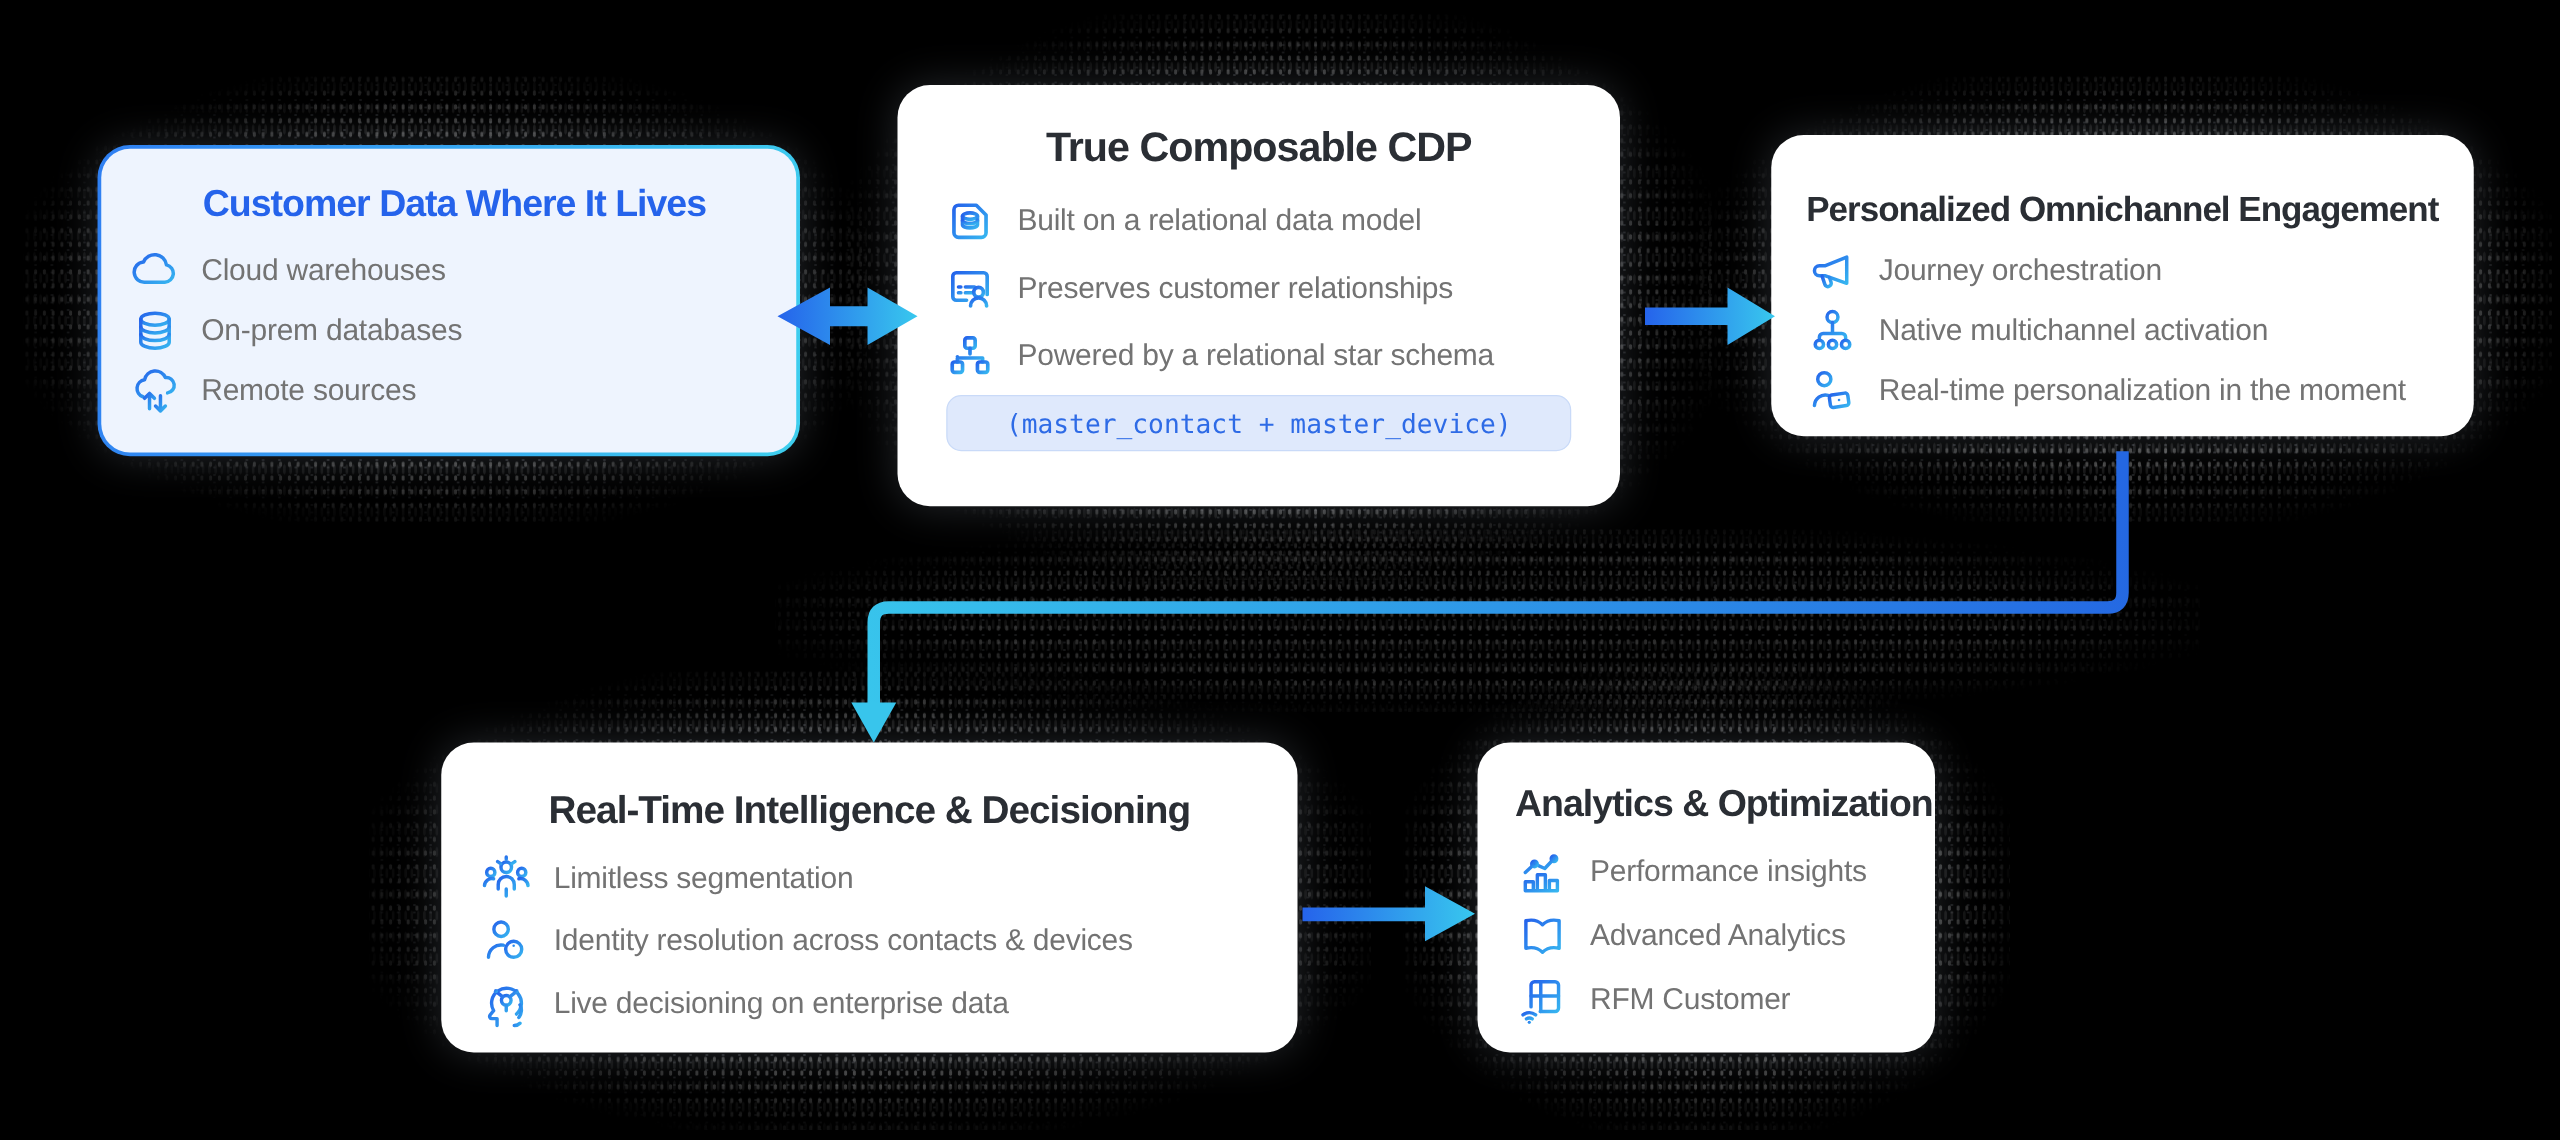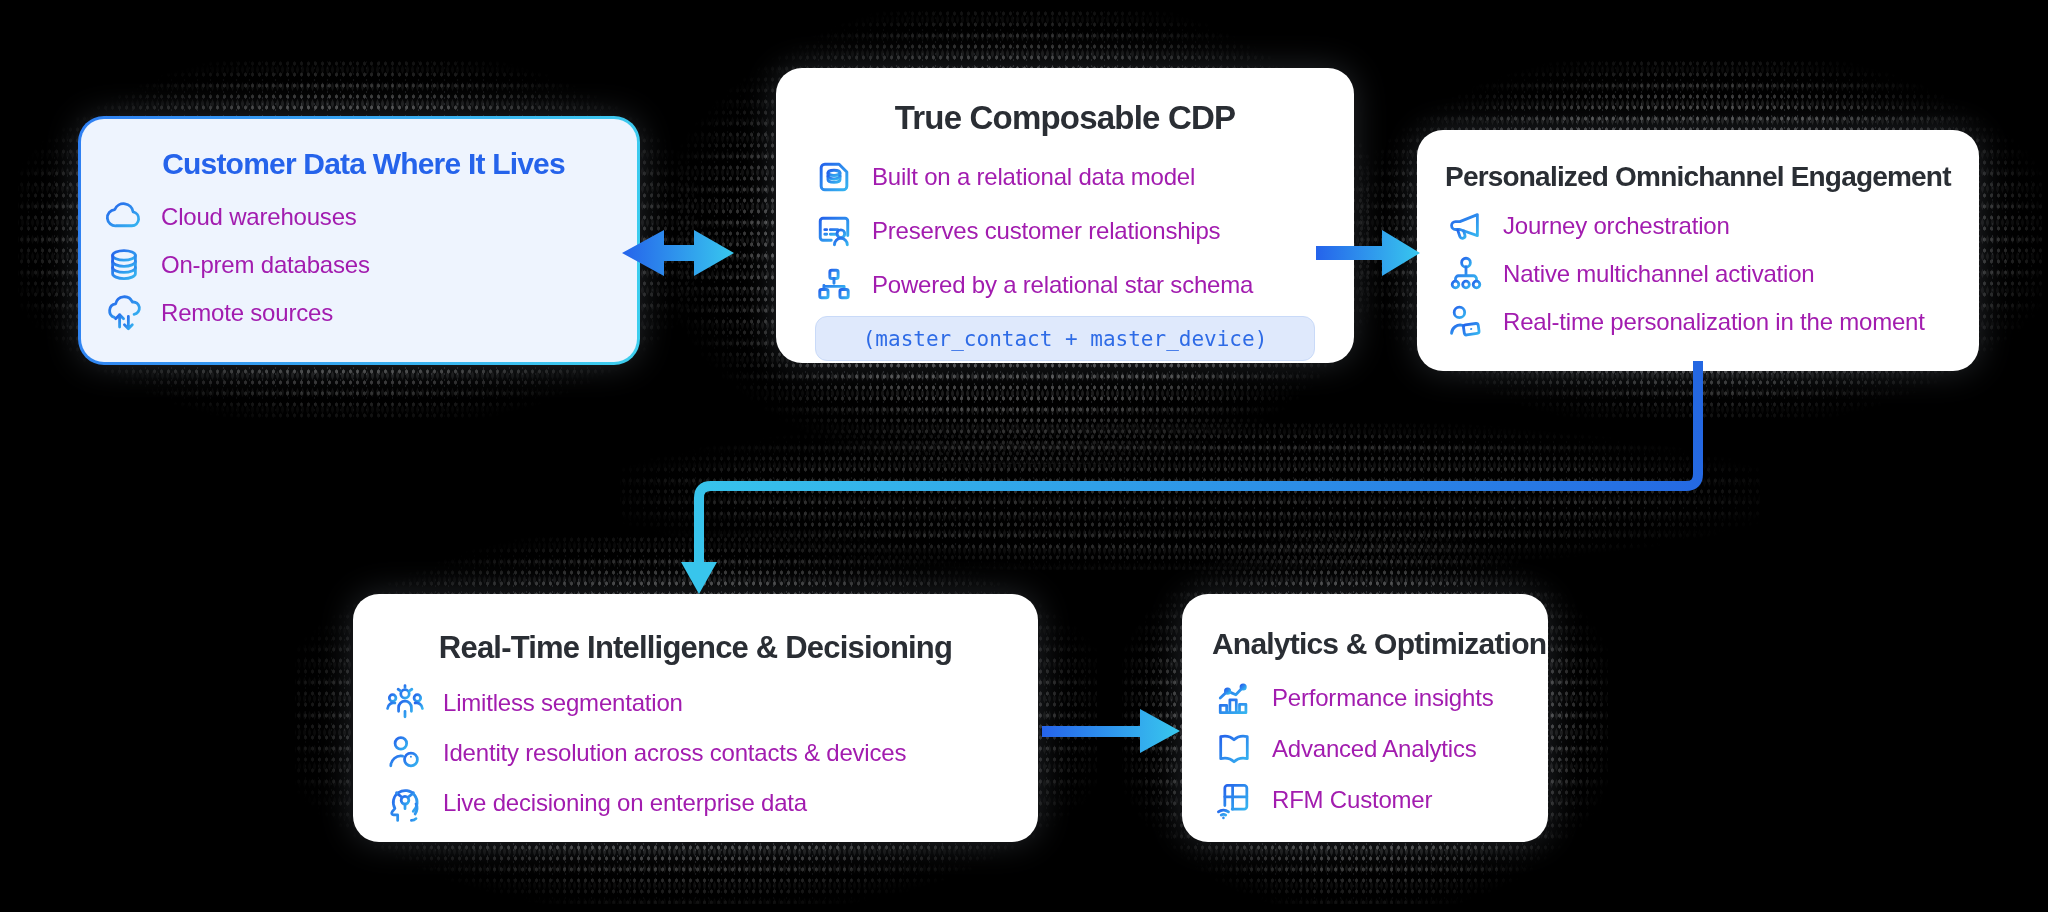--- a/index.html
+++ b/index.html
@@ -19,21 +19,21 @@
   .card{position:absolute;z-index:2;background:#fff;border-radius:26px;
         box-shadow:0 0 34px rgba(170,180,200,.22);}
   .card-border{position:absolute;z-index:2;border-radius:26px;padding:3px;
         background:linear-gradient(100deg,#2f7ff2,#3ecfee);
         box-shadow:0 0 34px rgba(170,180,200,.22);}
   .card-inner{width:100%;height:100%;border-radius:23px;background:#eef4fe;box-sizing:border-box;}
   .title{font-weight:700;letter-spacing:-.8px;color:#2a2e34;margin:0;}
   .title.blue{color:#2563eb;}
   .rows{display:flex;flex-direction:column;}
   .row{display:flex;align-items:center;gap:16px;}
-  .row .txt{font-size:24px;color:#a21caf;letter-spacing:-.2px;white-space:nowrap;}
+  .row .txt{font-size:24px;color:#737373;letter-spacing:-.2px;white-space:nowrap;}
   .icon{flex:0 0 auto;display:block;}
   
   .chip{background:#dfe9fc;border:1px solid #c9daf8;border-radius:12px;height:43px;
         display:flex;align-items:center;justify-content:center;
         font-family:"DejaVu Sans Mono","Liberation Mono",monospace;
         font-size:21px;color:#2e6be6;}
   svg.connectors{position:absolute;left:0;top:0;z-index:3;pointer-events:none;}
 </style>
 </head>
 <body>
@@ -108,21 +108,21 @@
             <path d="M13 29 A8 8 0 0 1 14.5 13.5 A10 10 0 0 1 33.5 11.5 A7 7 0 0 1 35.5 25.5"></path>
             <path d="M19 40 V26 M14.5 30.5 L19 26 l4.5 4.5"></path>
             <path d="M29 28 V42 M24.5 37.5 L29 42 l4.5-4.5"></path>
           </svg>
           <span class="txt">Remote sources</span>
         </div>
       </div>
     </div>
   </div>
 
-  <div class="card" style="left:776px;top:68px;width:578px;height:295px;padding:30px 0 0 0;box-sizing:border-box;">
+  <div class="card" style="left:718px;top:68px;width:578px;height:337px;padding:30px 0 0 0;box-sizing:border-box;">
     <h2 class="title" style="font-size:33px;text-align:center;line-height:40px;">True Composable CDP</h2>
     <div class="rows" style="padding:12px 0 0 36px;">
       <div class="row" style="height:54px;">
         <svg class="icon" width="44" height="44" viewBox="0 0 48 48" fill="none" stroke="url(#icongrad)" stroke-width="3.2" stroke-linecap="round" stroke-linejoin="round">
           <path d="M10 14 a4 4 0 0 1 4-4 H29.5 L38 18.5 V34 a4 4 0 0 1-4 4 H14 a4 4 0 0 1-4-4 Z"></path>
           <ellipse cx="24" cy="19.5" rx="6.5" ry="2.8"></ellipse>
           <path d="M17.5 19.5 v7.5 c0 1.6 2.9 2.8 6.5 2.8 s6.5-1.2 6.5-2.8 v-7.5"></path>
           <path d="M17.5 23.3 c0 1.6 2.9 2.8 6.5 2.8 s6.5-1.2 6.5-2.8"></path>
         </svg>
         <span class="txt">Built on a relational data model</span>
@@ -143,21 +143,21 @@
           <path d="M24 17 v5 M13 29 v-3.5 h22 V29 M13 24.5 v0"></path>
           <rect x="8.5" y="29" width="9" height="9" rx="2"></rect>
           <rect x="30.5" y="29" width="9" height="9" rx="2"></rect>
         </svg>
         <span class="txt">Powered by a relational star schema</span>
       </div>
     </div>
     <div class="chip" style="margin:4px 39px 0 39px;">(master_contact + master_device)</div>
   </div>
 
-  <div class="card" style="left:1417px;top:130px;width:562px;height:241px;padding:26px 0 0 28px;box-sizing:border-box;">
+  <div class="card" style="left:1417px;top:108px;width:562px;height:241px;padding:39px 0 0 28px;box-sizing:border-box;">
     <h2 class="title" style="font-size:28px;line-height:42px;">Personalized Omnichannel Engagement</h2>
     <div class="rows" style="padding-top:4px;">
       <div class="row" style="height:48px;">
         <svg class="icon" width="42" height="42" viewBox="0 0 48 48" fill="none" stroke="url(#icongrad)" stroke-width="3.2" stroke-linecap="round" stroke-linejoin="round">
           <path d="M37 11 V35 L17 28 h-5 a4.5 4.5 0 0 1-4.5-4.5 v0 A4.5 4.5 0 0 1 12 19 h5 Z"></path>
           <path d="M14.5 28.5 l2.5 7.5 a3 3 0 0 0 5.7-1.9 l-1.4-4.4"></path>
         </svg>
         <span class="txt">Journey orchestration</span>
       </div>
       <div class="row" style="height:48px;">

